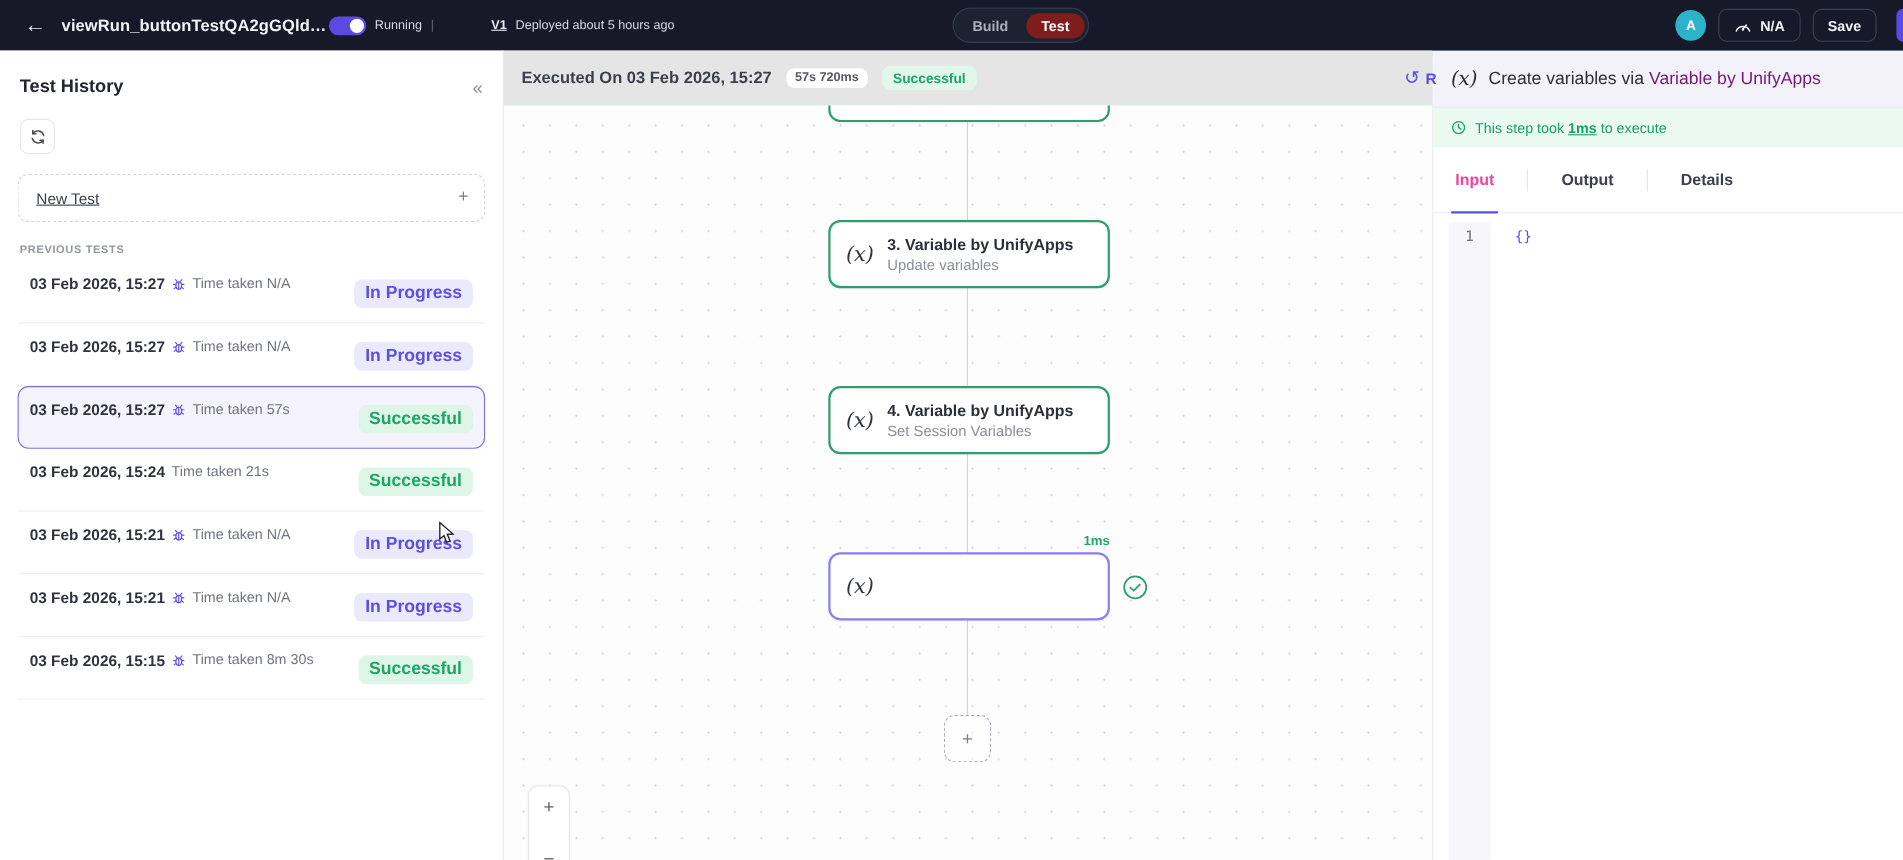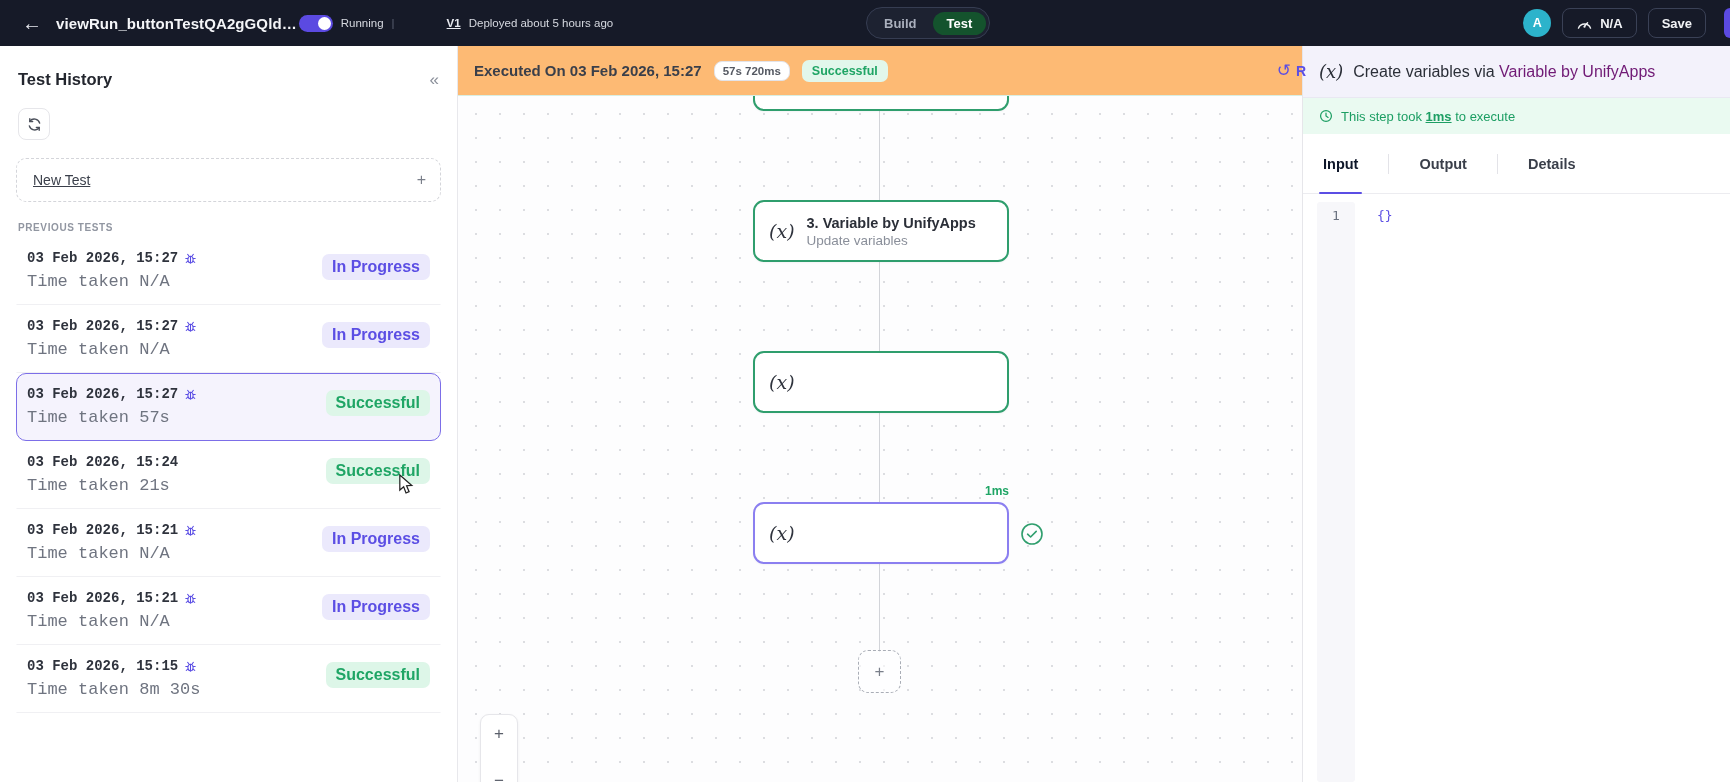--- a/index.html
+++ b/index.html
@@ -12,52 +12,52 @@
   .back-arrow { color:#e8eaf0; font-size:20px; cursor:pointer; line-height:1; }
   .title-block { display:flex; flex-direction:row; gap:2px; }
   .wf-title { font-size:15px; font-weight:bold; color:#f4f5f8; letter-spacing:.1px; }
   .sub-row { display:flex; align-items:center; gap:8px; font-size:11.5px; color:#d6d9e0; }
   .toggle { width:34px; height:17px; border-radius:10px; background:#5b4ae1; position:relative; cursor:pointer; }
   .toggle .knob { position:absolute; right:2px; top:2px; width:13px; height:13px; border-radius:50%; background:#fff; }
   .sub-sep { color:#5a6070; }
   .version { text-decoration:underline; color:#e8eaf0; font-weight:bold;margin-left:44px; }
   .segmented { position:absolute; left:866px; top:7px; height:32px; background:#1d2231; border:1px solid #363d52; border-radius:16px; display:flex; align-items:center; padding:3px; gap:2px; }
   .seg-btn { font-size:13px; padding:4px 14px; border-radius:13px; color:#aab0bd; cursor:pointer; font-weight:bold; }
-  .seg-btn.active { background:#14532d; color:#fff; }
+  .seg-btn.active { background:#7f1d1d; color:#fff; }
   .topbar-right { position:absolute; right:0; top:0; height:46px; display:flex; align-items:center; gap:11px; padding-right:24px; }
   .avatar { width:28px; height:28px; border-radius:50%; background:#2cb3cb; color:#fff; font-size:12.5px; font-weight:bold; display:flex; align-items:center; justify-content:center; cursor:pointer; }
   .hdr-btn { height:30px; border:1px solid #3a4156; border-radius:8px; background:transparent; color:#f2f3f6; font-size:13px; font-weight:bold; display:flex; align-items:center; gap:7px; padding:0 13px; cursor:pointer; }
   .purple-sliver { position:absolute; right:-3px; top:8px; width:9px; height:30px; background:#5b4ae1; border-radius:6px 0 0 6px; }
 
   
   .body-row { flex:1; display:flex; min-height:0; }
 
   
   .sidebar { width:458px; flex:0 0 458px; background:#fff; border-right:1px solid #e8e8ec; position:relative; padding:0 16px; overflow:hidden; }
   .sb-head { display:flex; align-items:flex-start; justify-content:space-between; padding:24px 2px 0 2px; }
   .sb-title { font-size:16.5px; font-weight:bold; color:#23262e; }
   .collapse-ic { color:#8a8f9a; font-size:17px; cursor:pointer; }
   .refresh-btn { margin:18px 0 0 2px; width:32px; height:32px; border:1px solid #e6e6ea; border-radius:8px; background:#fff; display:flex; align-items:center; justify-content:center; cursor:pointer; }
   .new-test { margin-top:18px; border:1px dashed #d4d5da; border-radius:10px; height:44px; display:flex; align-items:center; justify-content:space-between; padding:0 14px 0 16px; cursor:pointer; }
   .new-test-label { font-size:14px; color:#3a3f4a;text-decoration:underline; }
   .plus-ic { color:#7a7f8a; font-size:16px; }
   .prev-label { margin:20px 0 4px 2px; font-size:10px; font-weight:bold; letter-spacing:.6px; color:#9196a1; }
   .test-item { display:flex; align-items:flex-start; justify-content:space-between; padding:12px 10px 13px 10px; border-bottom:1px solid #f0f0f3; cursor:pointer; border:1px solid transparent; border-bottom:1px solid #f0f0f3; }
   .test-item.selected { background:#f5f3fd; border:1px solid #7c6ee8; border-radius:10px; }
-  .ti-left { display:flex; flex-direction:column; gap:6px;font-family:Liberation Mono, monospace; }
+  .ti-left { display:flex; flex-direction:row; gap:6px; }
   .ti-date { font-size:14px; font-weight:bold; color:#2f333d; display:flex; align-items:center; gap:6px; }
-  .ti-time { font-size:17px; color:#6f7480; }
+  .ti-time { font-size:13px; color:#6f7480; }
   .badge { font-size:16px; font-weight:bold; border-radius:7px; padding:4px 10px; margin-top:4px; white-space:nowrap; }
   .badge.inprogress { background:#ebe9fc; color:#5b4ee4; }
   .badge.successful { background:#ddf6e8; color:#1fa565; }
   .cursor-pointer { position:absolute; left:398px; top:428px; z-index:5; pointer-events:none; }
 
   
   .canvas-col { flex:1; display:flex; flex-direction:column; min-width:0; }
-  .runbar { height:50px; flex:0 0 50px; background:#fdba74; border-bottom:1px solid #d9eee2; display:flex; align-items:center; gap:12px; padding-left:16px; position:relative; }
+  .runbar { height:50px; flex:0 0 50px; background:#e5e5e5; border-bottom:1px solid #d9eee2; display:flex; align-items:center; gap:12px; padding-left:16px; position:relative; }
   .run-title { font-size:15px; font-weight:bold; color:#3a3f4a; }
   .dur-chip { background:#fff; border:1px solid #e3e3e8; border-radius:8px; font-size:11.5px; font-weight:bold; color:#55596288; color:#555962; padding:3px 8px; }
   .run-status { background:#e2f7eb; color:#1fa565; font-size:12.5px; font-weight:bold; border-radius:7px; padding:4px 10px; }
   .rerun { position:absolute; right:-4px; top:14px; display:flex; align-items:center; gap:5px; color:#5b4ee4; font-size:14px; font-weight:bold; }
   .rerun-arrow { font-size:17px; font-weight:normal; }
   .canvas { flex:1; position:relative; overflow:hidden; background:#fdfdfe;
     background-image:radial-gradient(circle, #dcdde1 1.1px, transparent 1.1px);
     background-size:24px 24px; background-position:6px 6px; }
   .vline { position:absolute; left:421px; top:0; width:1px; height:556px; background:#d2d4d9; }
   .node { position:absolute; left:295px; width:256px; height:62px; background:#fff; border:2px solid #2f9e6d; border-radius:11px; display:flex; align-items:center; gap:12px; padding:0 14px; cursor:pointer; box-shadow:0 1px 2px rgba(20,30,40,.04); }
@@ -76,21 +76,21 @@
   
   .panel { width:428px; flex:0 0 428px; border-left:1px solid #e6e6ea; display:flex; flex-direction:column; background:#fff; }
   .panel-head { height:52px; flex:0 0 52px; background:#f3f2fb; border-bottom:1px solid #e9e8f2; display:flex; align-items:center; gap:10px; padding:0 16px; }
   .panel-x { font-family:"DejaVu Serif", serif; font-style:italic; font-size:18px; color:#2b2f38; }
   .panel-title { font-size:16px; color:#2b2f38; font-weight:500; }
   .panel-title .link { color:#701a75; cursor:pointer; }
   .step-row { height:36px; flex:0 0 36px; background:#eafaf1; display:flex; align-items:center; gap:8px; padding:0 16px; font-size:13px; color:#1c9e63; }
   .step-dur { font-weight:bold; text-decoration:underline; }
   .tabs { height:60px; flex:0 0 60px; display:flex; align-items:center; padding:0 16px; border-bottom:1px solid #ececf0; gap:0; }
   .tab { font-size:14.5px; color:#3a3f4a; font-weight:bold; padding:0 4px; height:100%; display:flex; align-items:center; cursor:pointer; position:relative; margin-right:26px; }
-  .tab.active { color:#0f172a; }
+  .tab.active { color:#ec4899; }
   .tab.active::after { content:""; position:absolute; left:0; right:0; bottom:-1px; height:2.5px; background:#5b4ee4; border-radius:2px; }
   .tab-sep { width:1px; height:20px; background:#e3e3e8; margin-right:26px; }
   .editor { flex:1; display:flex; padding-left:14px; padding-top:8px; }
   .gutter { width:38px; background:#f7f7fa; border-radius:3px; text-align:center; font-family:"DejaVu Sans Mono", monospace; font-size:13px; color:#6b7280; padding-top:6px; }
   .code { flex:1; font-family:"DejaVu Sans Mono", monospace; font-size:13px; color:#5b4ee4; padding:6px 0 0 22px; }
 
   svg { display:block; }
 </style>
 </head>
 <body>
@@ -296,20 +296,24 @@
         <div class="node" style="top:104px;">
           <span class="node-x">(x)</span>
           <span class="node-text">
             <span class="node-title">3. Variable by UnifyApps</span>
             <span class="node-sub">Update variables</span>
           </span>
         </div>
 
         <div class="node" style="top:255px;">
           <span class="node-x">(x)</span>
+          <span class="node-text">
+            <span class="node-title">4. Variable by UnifyApps</span>
+            <span class="node-sub">Set Session Variables</span>
+          </span>
         </div>
 
         <div class="node-dur" style="top:388px;">1ms</div>
         <div class="node selected" style="top:406px;">
           <span class="node-x">(x)</span>
         </div>
         <div class="node-check" style="top:426px;">
           <svg width="24" height="24" viewBox="0 0 24 24" fill="#fdfdfe">
               <circle cx="12" cy="12" r="10" stroke="#2f9e6d" stroke-width="1.6"></circle>
               <path d="M7.6 12.2 L10.6 15 L16.2 9.4" fill="none" stroke="#2f9e6d" stroke-width="1.6" stroke-linecap="round" stroke-linejoin="round"></path>

